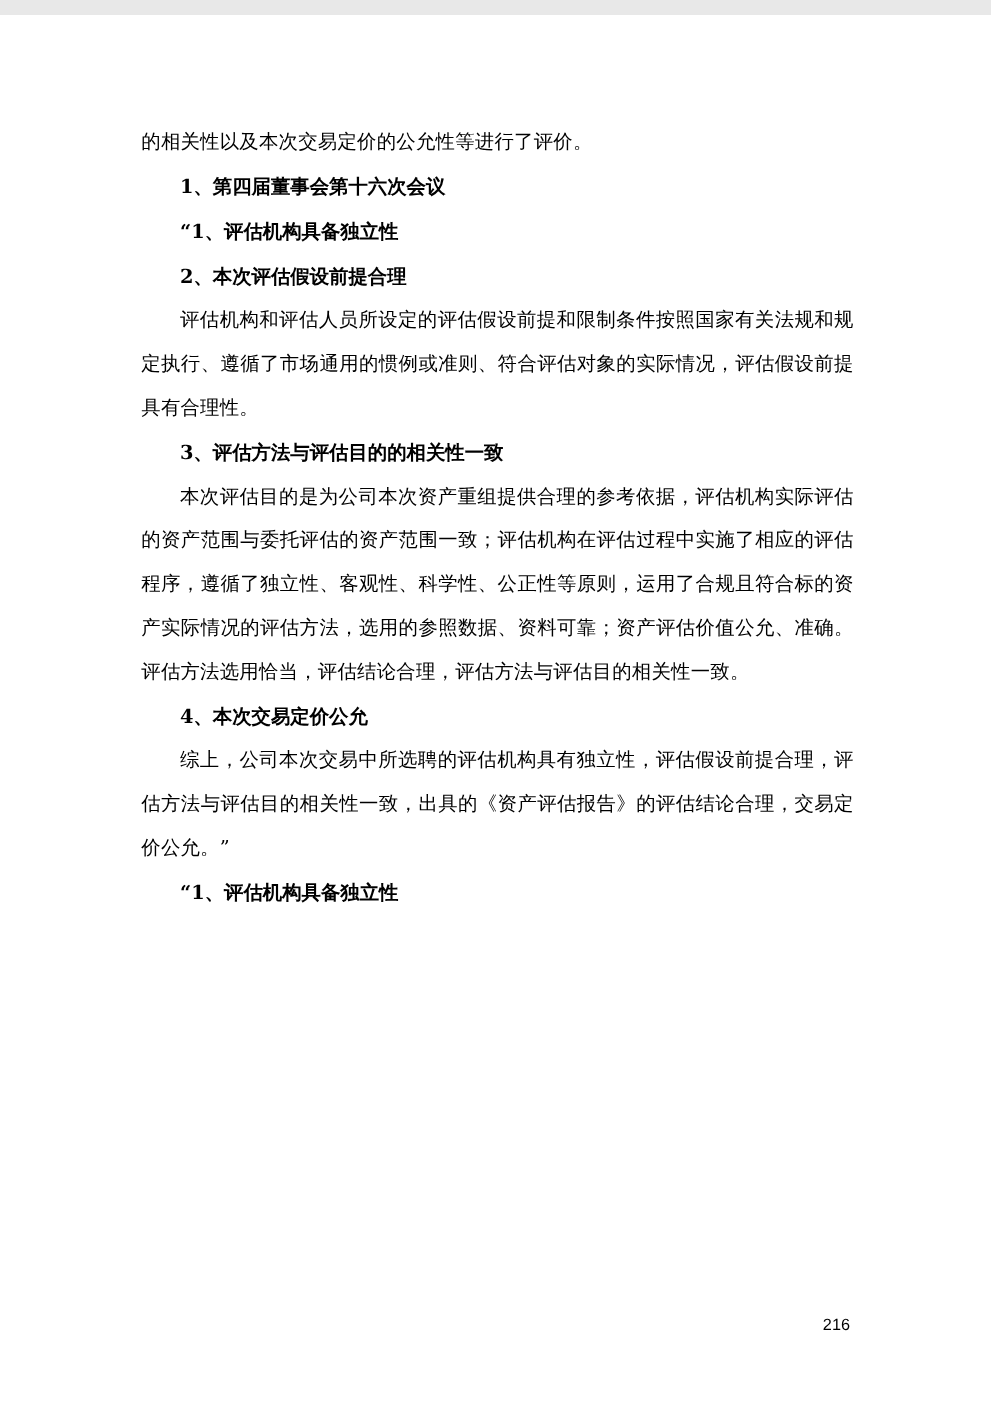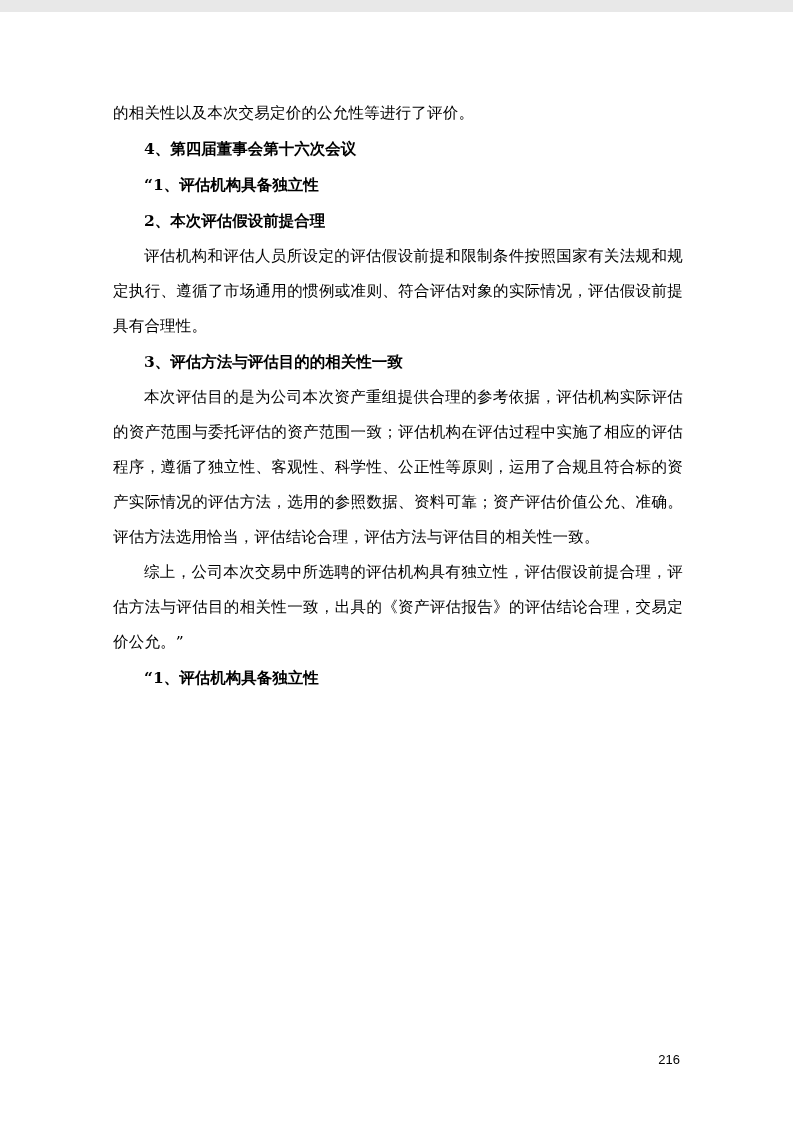--- a/index.html
+++ b/index.html
@@ -58,33 +58,34 @@
   }
 </style>
 </head>
 <body>
 
 <div class="page">
   <div class="content">
 
     <p class="para">的相关性以及本次交易定价的公允性等进行了评价。</p>
 
-    <p class="heading"><span class="bold">4、第四届董事会第十六次会议</span></p>
+    <p class="heading"><span class="bold">1、第四届董事会第十六次会议</span></p>
 
     <p class="heading"><span class="bold">“1、评估机构具备独立性</span></p>
 
 
     <p class="heading"><span class="bold">2、本次评估假设前提合理</span></p>
 
     <p class="para indent">评估机构和评估人员所设定的评估假设前提和限制条件按照国家有关法规和规定执行、遵循了市场通用的惯例或准则、符合评估对象的实际情况，评估假设前提具有合理性。</p>
 
     <p class="heading"><span class="bold">3、评估方法与评估目的的相关性一致</span></p>
 
     <p class="para indent">本次评估目的是为公司本次资产重组提供合理的参考依据，评估机构实际评估的资产范围与委托评估的资产范围一致；评估机构在评估过程中实施了相应的评估程序，遵循了独立性、客观性、科学性、公正性等原则，运用了合规且符合标的资产实际情况的评估方法，选用的参照数据、资料可靠；资产评估价值公允、准确。评估方法选用恰当，评估结论合理，评估方法与评估目的相关性一致。</p>
 
+    <p class="heading"><span class="bold">4、本次交易定价公允</span></p>
 
 
     <p class="para indent">综上，公司本次交易中所选聘的评估机构具有独立性，评估假设前提合理，评估方法与评估目的相关性一致，出具的《资产评估报告》的评估结论合理，交易定价公允。”</p>
 
 
     <p class="heading"><span class="bold">“1、评估机构具备独立性</span></p>
 
   </div>
 
   <div class="page-number">216</div>

